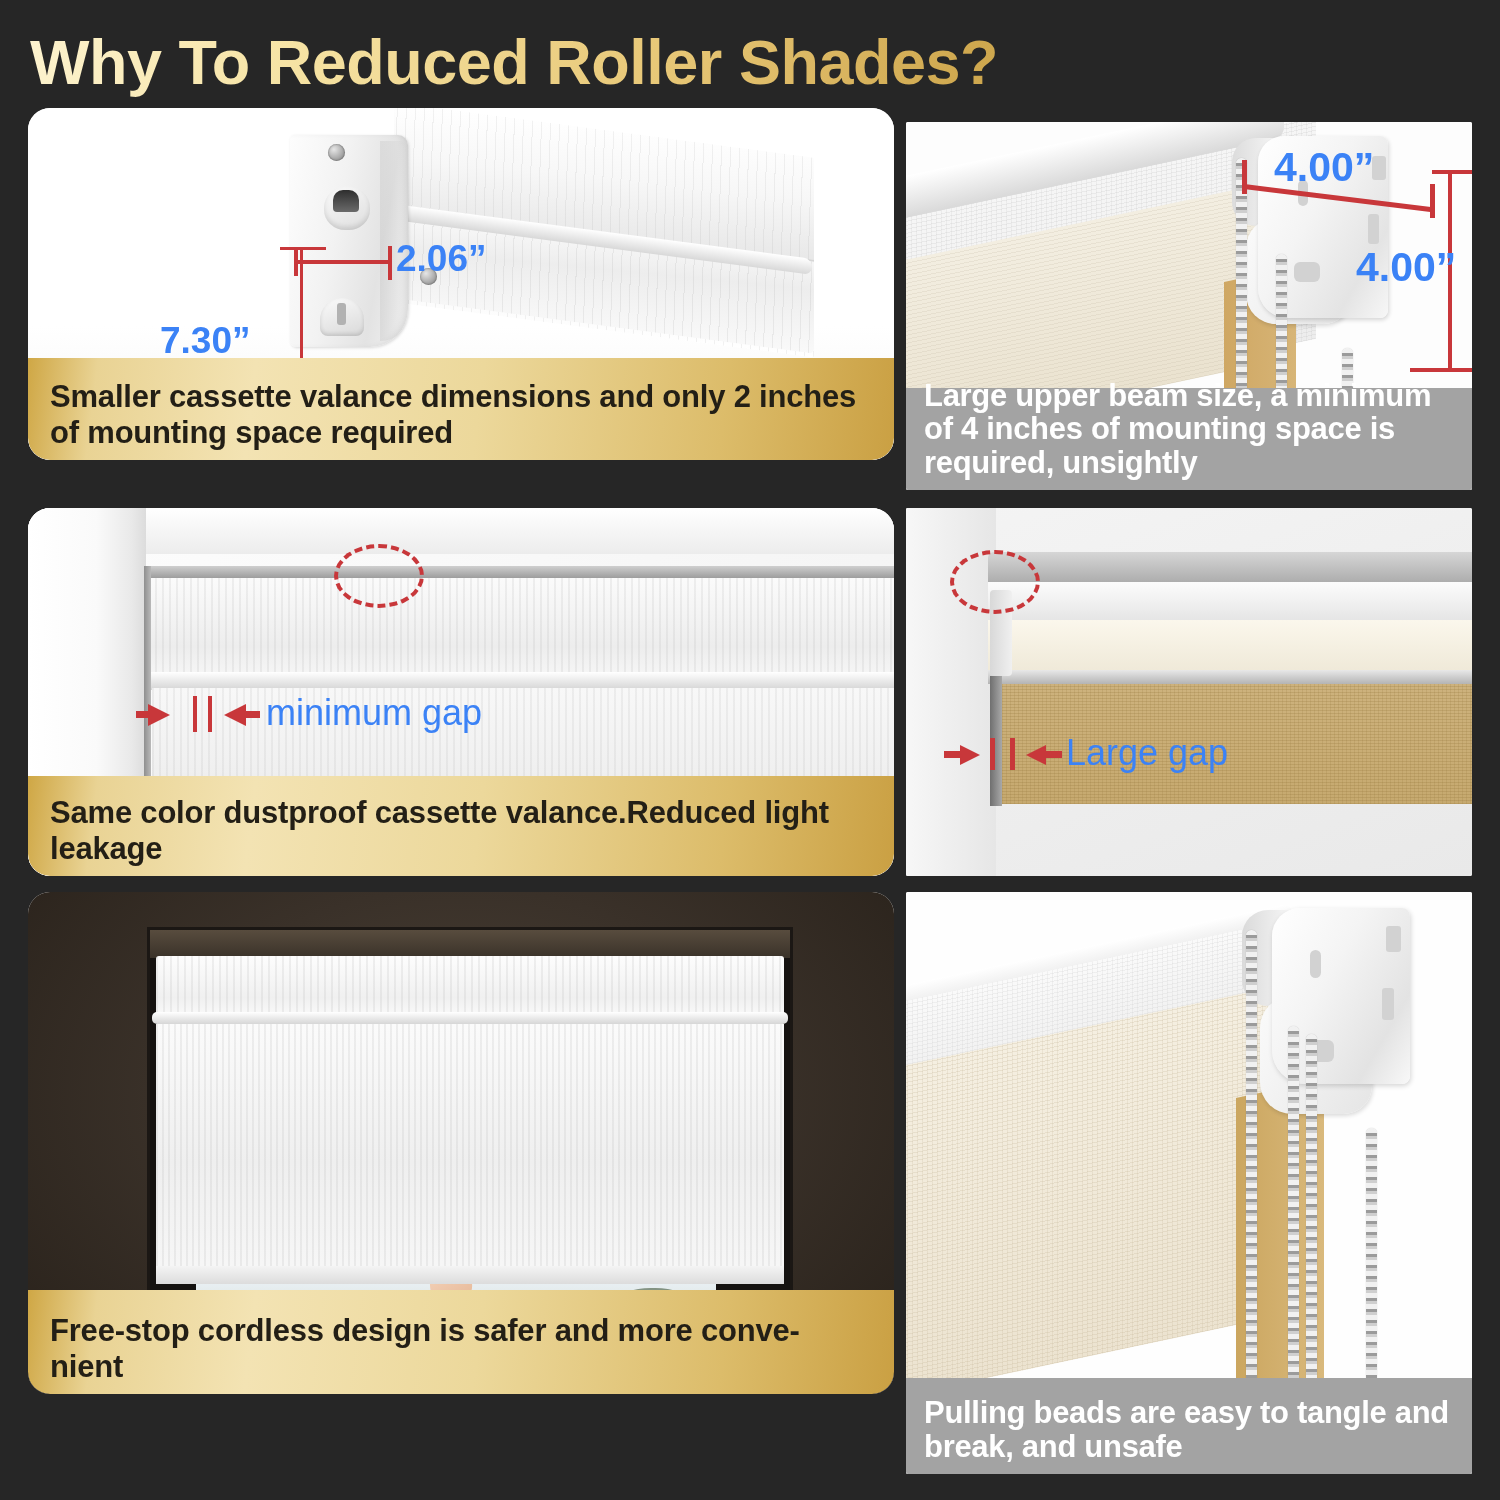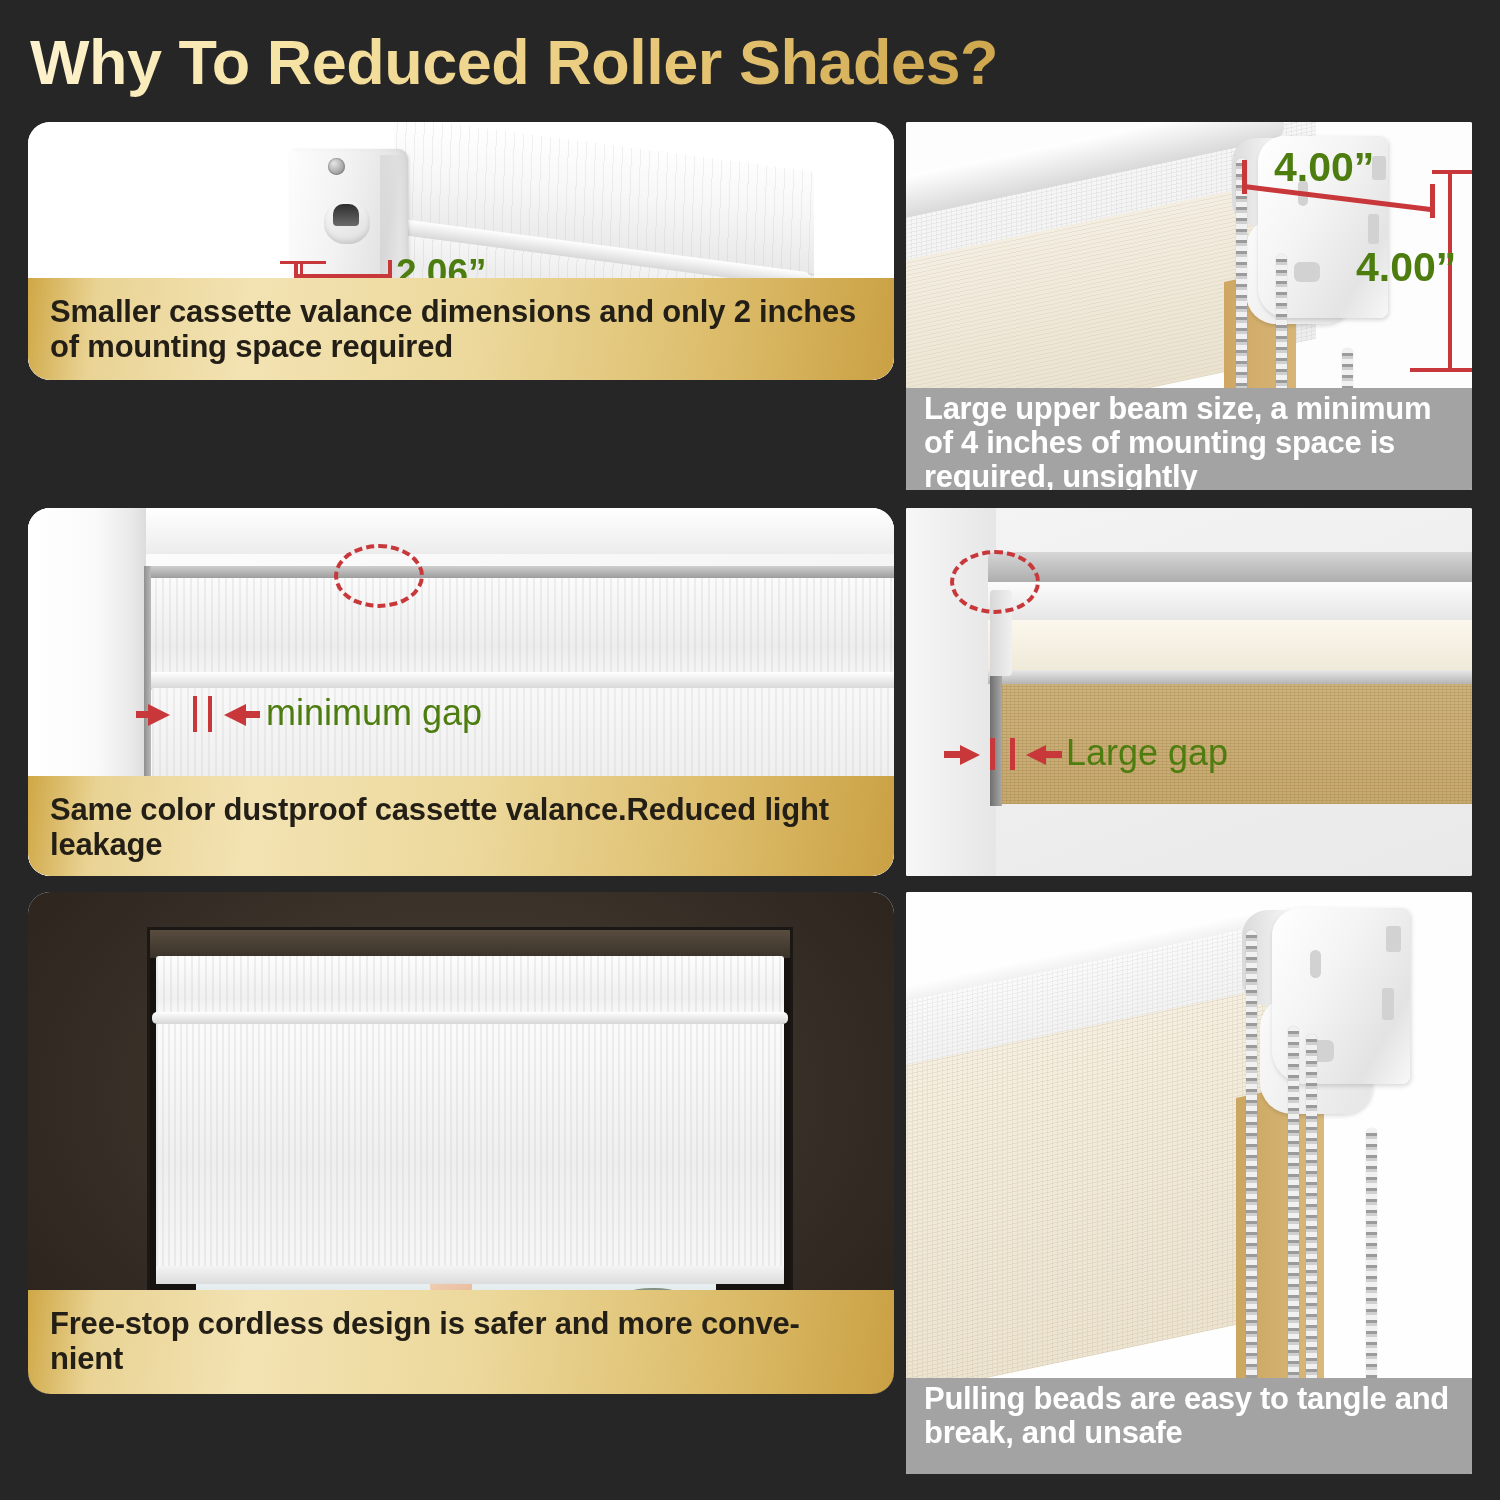--- a/index.html
+++ b/index.html
@@ -25,21 +25,21 @@
   .panel{position:absolute;overflow:hidden;background:#ffffff;}
   .panel.left{border-radius:22px;}
   .panel.right{border-radius:2px;}
 
   .photo{position:absolute;left:0;top:0;width:100%;height:100%;overflow:hidden;}
 
   
   .cap{
     position:absolute;left:0;bottom:0;width:100%;
     box-sizing:border-box;
-    display:flex;align-items:flex-start;
+    display:flex;align-items:flex-end;
   }
   .cap-gold{
     background:linear-gradient(97deg,#cfa745 0%,#e9d394 8%,#f3e3b3 26%,#ecd89b 52%,#dcbc6a 80%,#caa043 100%);
     border-bottom-left-radius:22px;border-bottom-right-radius:22px;
     padding:16px 22px 10px 22px;
   }
   .cap-gold .txt{
     color:#231f16;font-weight:bold;font-size:31px;line-height:1.14;
     letter-spacing:-0.2px;
   }
@@ -115,21 +115,21 @@
     background:#b2b2b2;border-radius:3px;
   }
   .p1-tabs{
     position:absolute;left:258px;top:314px;width:160px;height:40px;
     background:repeating-linear-gradient(90deg,#e9e9e9 0 5px,#ffffff 5px 9px);
     transform:skewY(7deg);opacity:.85;
   }
 
   
   .dim{position:absolute;background:#c8373a;}
-  .dimlabel{position:absolute;color:#4d7c0f;font-weight:bold;white-space:nowrap;}
+  .dimlabel{position:absolute;color:#3b82f6;font-weight:bold;white-space:nowrap;}
   .arrowL,.arrowR{position:absolute;width:0;height:0;}
 
   
   .p2bg{position:absolute;inset:0;background:#fdfdfd;}
   .p2-sheet{
     position:absolute;left:-10px;top:84px;width:420px;height:222px;
     transform:skewY(-12deg);transform-origin:left top;
     background:
       repeating-linear-gradient(0deg,rgba(190,190,190,.22) 0 1px,rgba(255,255,255,0) 1px 4px),
       repeating-linear-gradient(90deg,rgba(190,190,190,.18) 0 1px,rgba(255,255,255,0) 1px 5px),
@@ -350,21 +350,21 @@
     position:absolute;left:336px;top:18px;width:50px;height:96px;
     background:linear-gradient(90deg,#dadada,#f7f7f7);
     border-radius:26px 6px 6px 26px;
   }
 </style>
 </head>
 <body>
 
 <div id="title">Why To Reduced Roller Shades?</div>
 
-<div class="panel left" style="left:28px;top:122px;width:866px;height:258px;">
+<div class="panel left" style="left:28px;top:108px;width:866px;height:352px;">
   <div class="photo">
     <div class="p1bg"></div>
     <div class="p1-roll"></div>
     <div class="p1-roll2"></div>
     <div class="p1-lip"></div>
     <div class="p1-endcap"></div>
     <div class="p1-knob"></div>
     <div class="p1-screw" style="left:300px;top:36px;"></div>
     <div class="p1-screw" style="left:392px;top:160px;"></div>
     <div class="p1-foot"></div>

